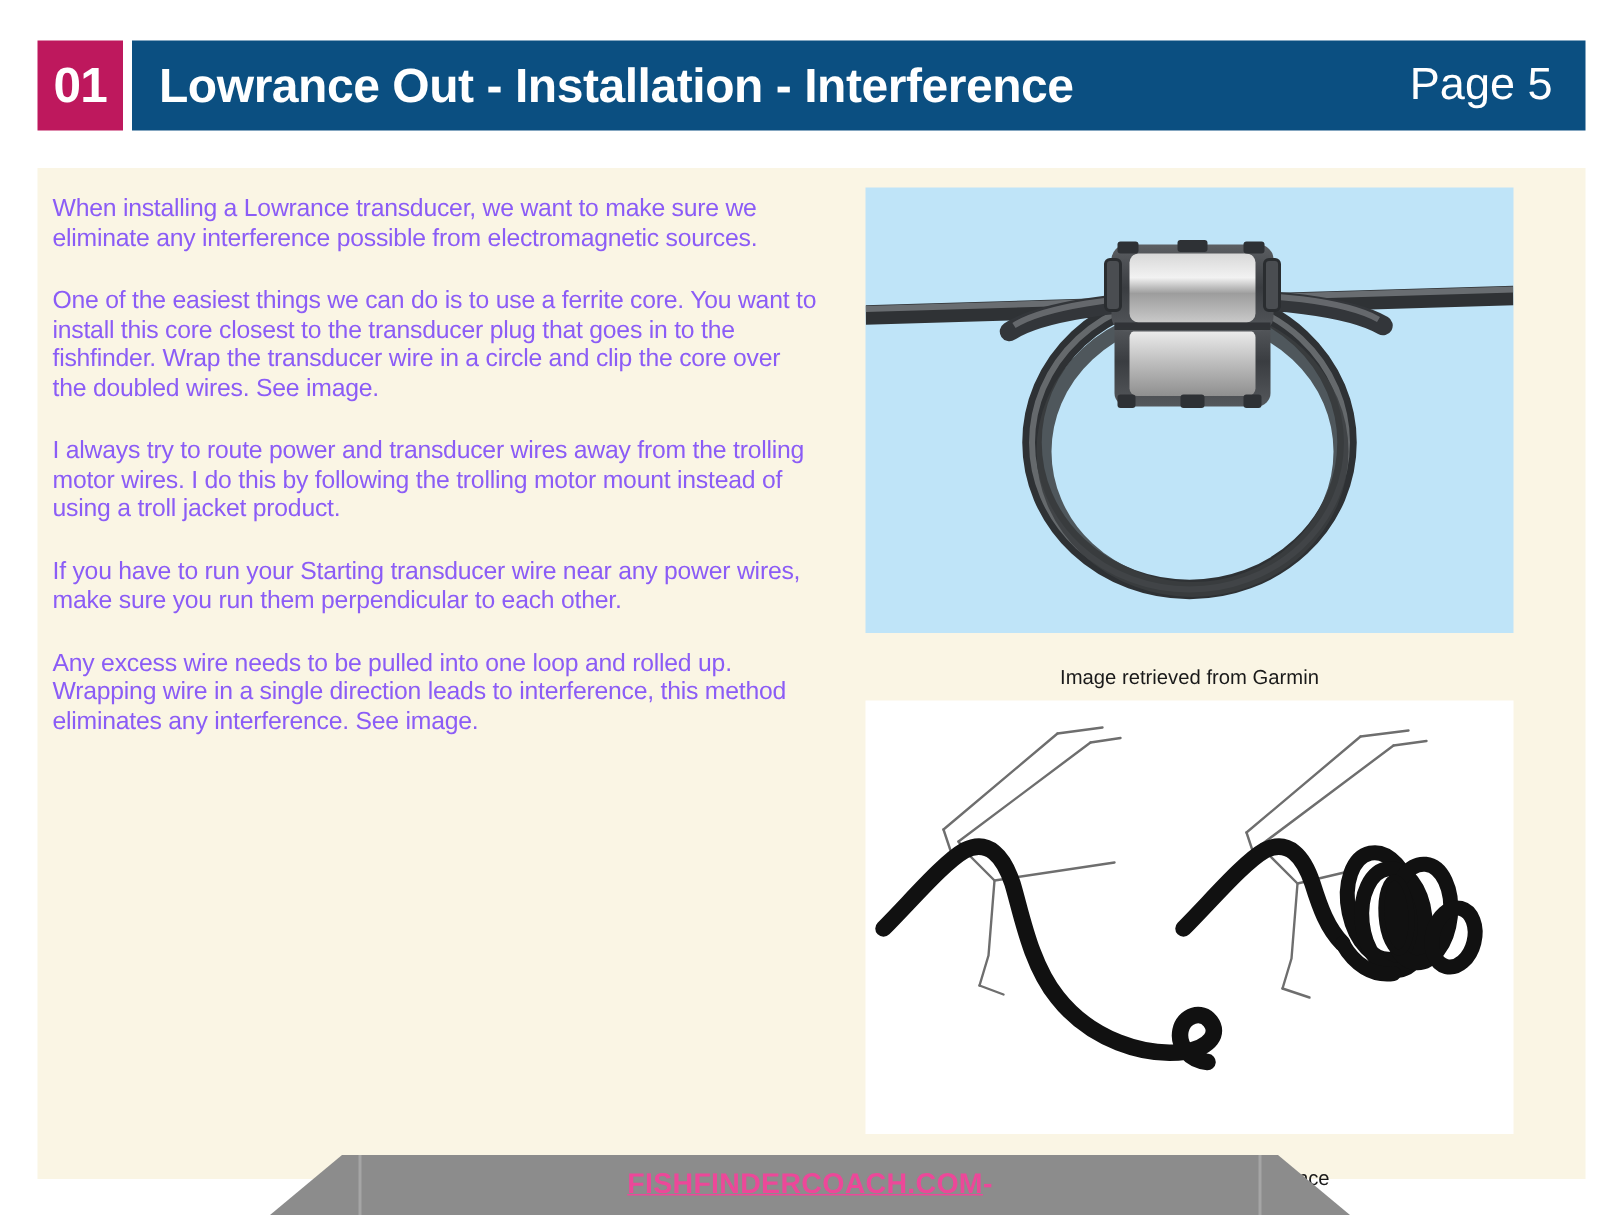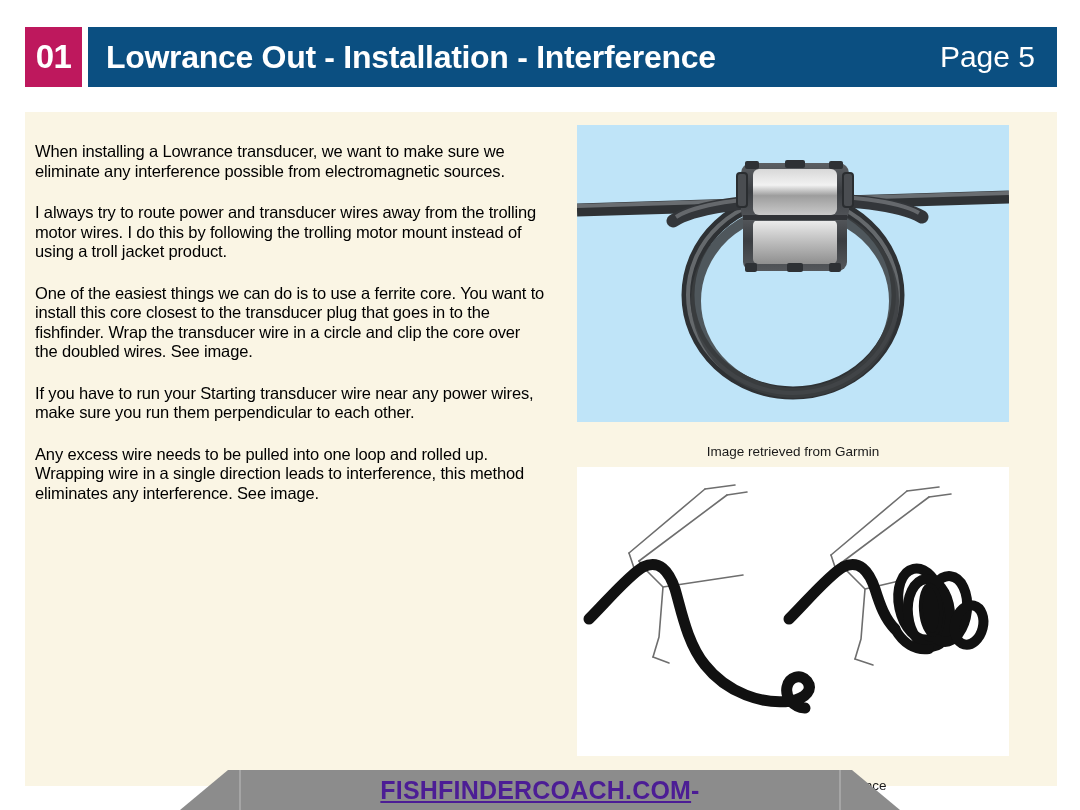--- a/index.html
+++ b/index.html
@@ -74,24 +74,24 @@
   }
 
   
   .text-col {
     position: absolute;
     left: 10px;
     top: 14px;
     width: 512px;
   }
   .body-par {
-    color: #000000;
+    color: #8b5cf6;
     font-size: 16.5px;
     line-height: 19.5px;
-    margin: 16px 0 22px 0;
+    margin: 4px 0 22px 0;
     letter-spacing: -0.15px;
   }
 
   
   .img-col {
     position: absolute;
     left: 552px;
     top: 13px;
     width: 432px;
   }
@@ -139,22 +139,22 @@
   }
   .footer-text {
     position: absolute;
     left: 0;
     top: 0;
     width: 1080px;
     height: 40px;
     display: flex;
     align-items: center;
     justify-content: center;
-    color: #4c1d95;
-    font-size: 25px;
+    color: #ec4899;
+    font-size: 19px;
     font-weight: bold;
     letter-spacing: 0.2px;
     pointer-events: none;
   }
   .footer-underline { text-decoration: underline; }
 </style>
 </head>
 <body>
 
 <div class="header">
@@ -165,22 +165,22 @@
   <div class="header-main">
     <span class="header-title">Lowrance Out - Installation - Interference</span>
     <span class="header-page">Page 5</span>
   </div>
 </div>
 
 <div class="content-panel">
 
   <div class="text-col">
     <p class="body-par">When installing a Lowrance transducer, we want to make sure we eliminate any interference possible from electromagnetic sources.</p>
+    <p class="body-par">One of the easiest things we can do is to use a ferrite core. You want to install this core closest to the transducer plug that goes in to the fishfinder. Wrap the transducer wire in a circle and clip the core over the doubled wires. See image.</p>
     <p class="body-par">I always try to route power and transducer wires away from the trolling motor wires. I do this by following the trolling motor mount instead of using a troll jacket product.</p>
-    <p class="body-par">One of the easiest things we can do is to use a ferrite core. You want to install this core closest to the transducer plug that goes in to the fishfinder. Wrap the transducer wire in a circle and clip the core over the doubled wires. See image.</p>
     <p class="body-par">If you have to run your Starting transducer wire near any power wires, make sure you run them perpendicular to each other.</p>
     <p class="body-par">Any excess wire needs to be pulled into one loop and rolled up. Wrapping wire in a single direction leads to interference, this method eliminates any interference. See image.</p>
   </div>
 
   <div class="img-col">
 
     <figure class="figure">
       <div class="fig1-frame">
         <svg width="432" height="297" viewBox="0 0 432 297">
           <defs>

